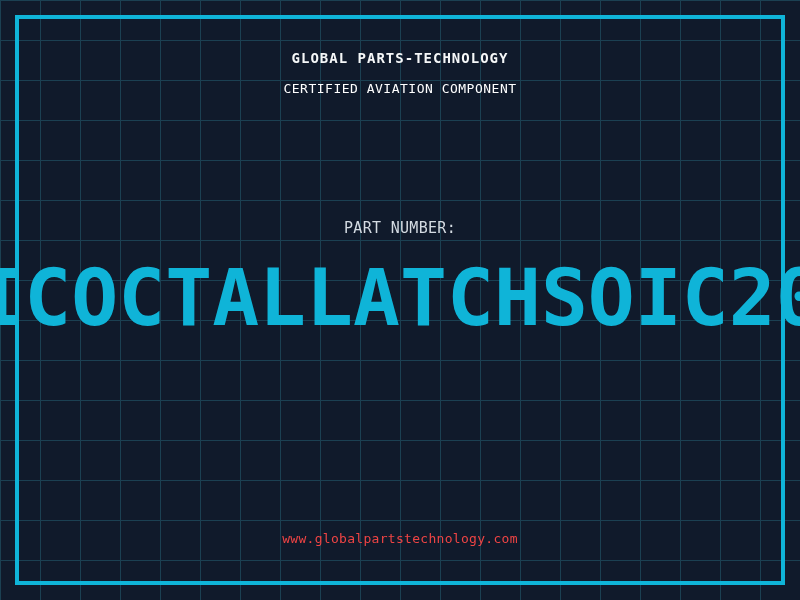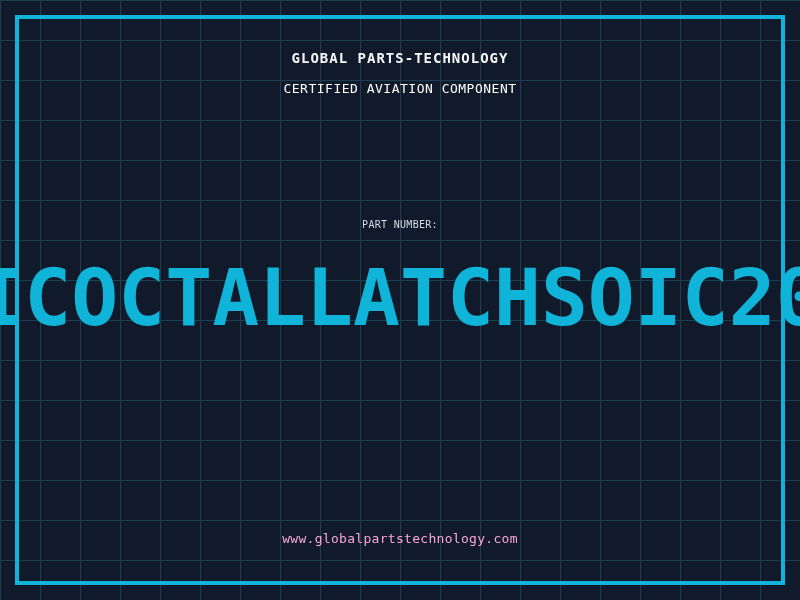--- a/index.html
+++ b/index.html
@@ -50,41 +50,41 @@
     color: #f5f7f8;
   }
   .subtitle {
     top: 81px;
     font-size: 13px;
     letter-spacing: 0.5px;
     color: #ffffff;
   }
   .part-label {
     top: 219px;
-    font-size: 10px;
+    font-size: 15px;
     letter-spacing: 0.3px;
     color: #d4dbe2;
   }
   .part-number {
     position: absolute;
     top: 258px;
     left: 50%;
     transform: translateX(-50%);
     height: 80px;
     line-height: 80px;
     font-size: 78px;
     font-weight: bold;
     color: #0fb4d8;
     white-space: nowrap;
   }
   .website {
     top: 531px;
     font-size: 13px;
     letter-spacing: 0.3px;
-    color: #f9a8d4;
+    color: #ef4444;
   }
 </style>
 </head>
 <body>
 
 <div class="stage">
   <div class="grid-overlay"></div>
   <div class="frame"></div>
 
   <div class="centered-line title">GLOBAL PARTS-TECHNOLOGY</div>

